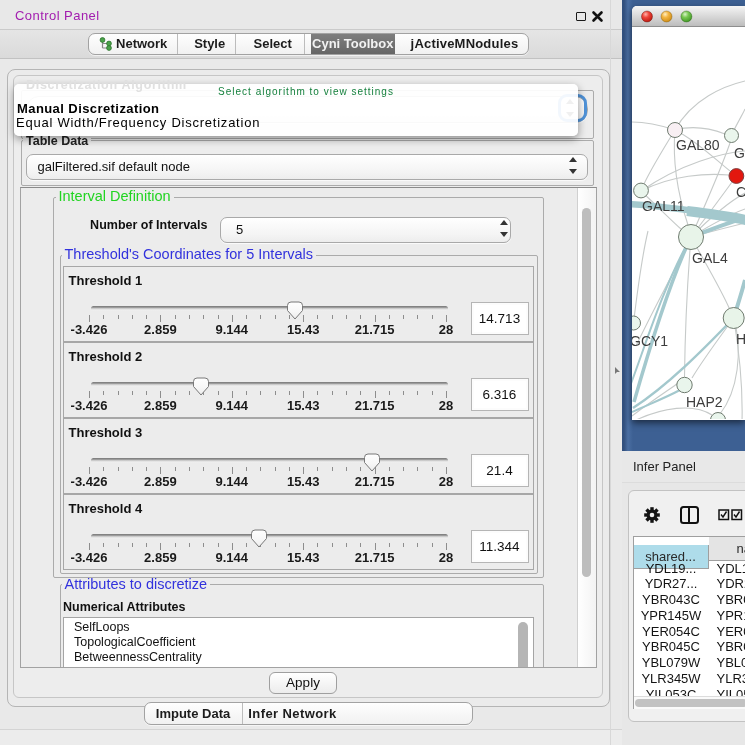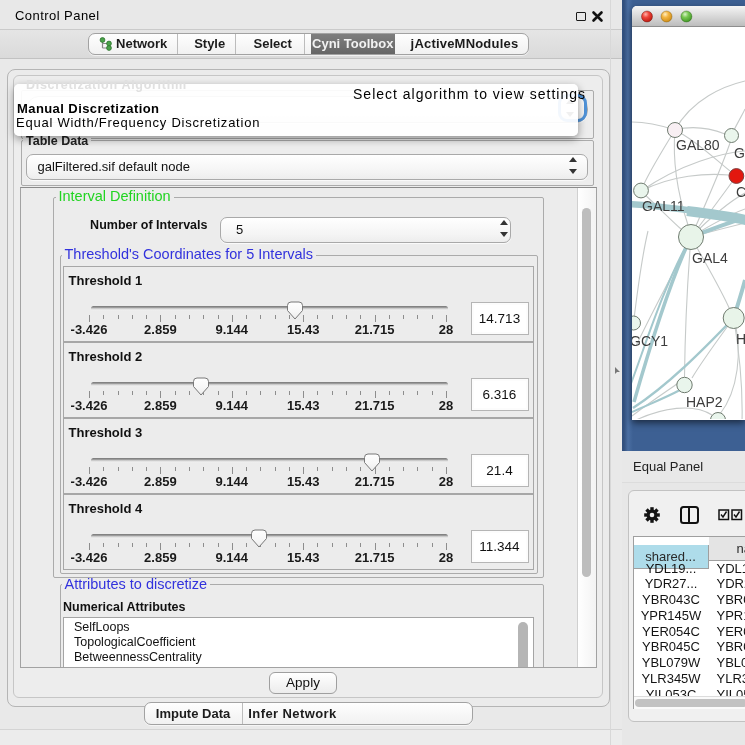--- a/index.html
+++ b/index.html
@@ -39,21 +39,21 @@
 .thumb{position:absolute;top:34px;width:17px;height:19px;transform:translateX(-50%);}
 .field{position:absolute;left:407px;top:35px;width:56px;height:31px;background:#fff;
   border:1px solid #b5b5b5;box-shadow:inset 0 0 0 2px #fcfcfc;
   display:flex;align-items:center;justify-content:center;font-size:13.5px;color:#111;}
 </style>
 </head>
 <body>
 <div id="root">
 
 <div class="abs" style="left:0;top:0;width:622px;height:29px;background:#e8e8e8;border-bottom:1px solid #cacaca;"></div>
-<div class="abs" style="left:15px;top:8px;font-size:13px;letter-spacing:0.45px;color:#000000;">Control Panel</div>
+<div class="abs" style="left:15px;top:8px;font-size:13px;letter-spacing:0.45px;color:#a21caf;">Control Panel</div>
 <div class="abs" style="left:576px;top:12px;width:8px;height:7px;border:1.6px solid #1a1a1a;border-radius:1px;"></div>
 <svg class="abs" style="left:591px;top:10px;" width="13" height="13" viewBox="0 0 13 13">
  <path d="M2.5,2.5 L10.5,10.5 M10.5,2.5 L2.5,10.5" stroke="#111" stroke-width="2.6" stroke-linecap="round"></path>
 </svg>
 
 <div class="abs" style="left:0;top:30px;width:622px;height:28px;background:linear-gradient(#e5e5e5,#dadada);border-bottom:1px solid #c2c2c2;"></div>
 <div class="seg" style="left:88px;top:32.5px;width:439px;height:20px;gap:6px;">
   <div class="s" style="width:89px;"><svg width="13" height="14" viewBox="0 0 13 14" style="margin-right:4px;">
     <path d="M3.5,3.5 V11 M3.5,6.5 H9.5 M3.5,11 H9.5" stroke="#888" stroke-width="1.2" fill="none"></path>
     <circle cx="3.5" cy="3" r="2.4" fill="#4aa34a" stroke="#2c722c" stroke-width="0.8"></circle>
@@ -200,21 +200,21 @@
 <div class="abs" style="left:0;top:730px;width:622px;height:15px;background:#ececec;"></div>
 
 <div class="abs" style="left:610px;top:0;width:1px;height:745px;background:#d8d8d8;"></div>
 <svg class="abs" style="left:613px;top:366px;" width="8" height="10" viewBox="0 0 8 10">
   <path d="M2,8 L2,1 L7,6 L4,6 Z" fill="#777"></path>
 </svg>
 
 <div class="abs" style="left:14px;top:83.5px;width:564px;height:52px;background:rgba(255,255,255,0.93);
   border-radius:5px;box-shadow:0 3px 9px rgba(0,0,0,0.4);"></div>
 <div class="abs" style="left:26px;top:77.5px;font-size:12.5px;font-weight:bold;letter-spacing:0.7px;color:#e0e0e0;">Discretization Algorithm</div>
-<div class="abs" style="left:26px;top:86px;width:560px;text-align:right;font-size:14px;letter-spacing:1px;color:#000000;">Select algorithm to view settings</div>
+<div class="abs" style="left:26px;top:86px;width:560px;text-align:center;font-size:10px;letter-spacing:1px;color:#15803d;">Select algorithm to view settings</div>
 <div class="abs" style="left:17px;top:100.5px;font-size:13px;letter-spacing:0.42px;font-weight:bold;color:#000;">Manual Discretization</div>
 <div class="abs" style="left:16px;top:115px;font-size:13px;letter-spacing:0.76px;color:#000;">Equal Width/Frequency Discretization</div>
 
 <div class="abs" style="left:622px;top:0;width:123px;height:451px;
   background:linear-gradient(90deg,#32507e 0px,#32507e 2px,#4a6ea2 6px,#3d6093 11px,#3d6093 100%);"></div>
 
 <div class="abs" style="left:632px;top:6px;width:113px;height:413.5px;border-radius:5px 0 0 0;
   box-shadow:0 3px 7px rgba(0,0,0,0.55);background:#fff;"></div>
 <div class="abs" style="left:632px;top:6px;width:113px;height:20px;border-radius:5px 0 0 0;
   background:linear-gradient(#f5f5f5,#bdbdbd);border-bottom:1px solid #8e8e8e;"></div>
@@ -296,21 +296,21 @@
     <text x="104" y="171">CY</text>
     <text x="10" y="185">GAL11</text>
     <text x="60" y="237">GAL4</text>
     <text x="-2" y="320">GCY1</text>
     <text x="104" y="318">HA</text>
     <text x="54" y="381">HAP2</text>
   </g>
 </svg>
 
 <div class="abs" style="left:622px;top:451px;width:123px;height:31px;background:#e8e8e8;border-bottom:1px solid #dcdcdc;"></div>
-<div class="abs" style="left:633px;top:459px;font-size:13px;color:#222;">Equal Panel</div>
+<div class="abs" style="left:633px;top:459px;font-size:13px;color:#222;">Infer Panel</div>
 <div class="abs" style="left:622px;top:483px;width:123px;height:262px;background:#e7e7e7;"></div>
 <div class="abs" style="left:628px;top:490px;width:125px;height:230px;border:1px solid #c2c2c2;border-radius:6px;background:#f0f0f0;"></div>
 
 <svg class="abs" style="left:643.5px;top:506.5px;" width="16" height="16" viewBox="0 0 16 16">
   <g fill="#141414">
     <rect x="6.3" y="0.2" width="3.4" height="15.6"></rect>
     <rect x="6.3" y="0.2" width="3.4" height="15.6" transform="rotate(45 8 8)"></rect>
     <rect x="6.3" y="0.2" width="3.4" height="15.6" transform="rotate(90 8 8)"></rect>
     <rect x="6.3" y="0.2" width="3.4" height="15.6" transform="rotate(135 8 8)"></rect>
     <circle cx="8" cy="8" r="5.4"></circle>

